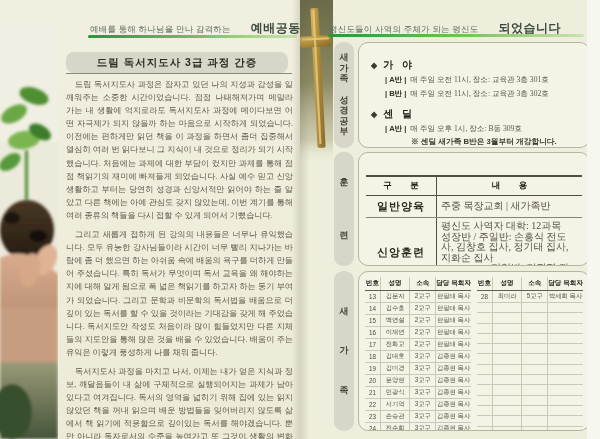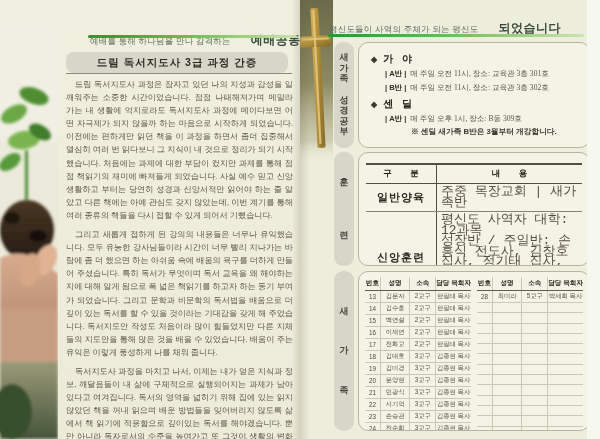--- a/index.html
+++ b/index.html
@@ -34,38 +34,38 @@
   .vtab{width:20px;background:#d7d6c9;border-radius:9px;display:flex;flex-direction:column;
     align-items:center;justify-content:center;gap:12px;padding:6px 0;
     color:#45453c;font-weight:bold;font-size:9px;line-height:9.5px;}
   .vgrp{display:flex;flex-direction:column;align-items:center;gap:1px;}
   .rcontent{flex:1;margin-left:4px;border:1px solid #b5b5a2;border-radius:10px;
     background:rgba(250,249,238,.55);overflow:hidden;}
   .bible .rcontent{padding:7px 8px 3px 12px;}
   .training .vtab{gap:44px;}
   .family .vtab{justify-content:space-evenly;gap:0;}
   .group{margin-bottom:4px;}
-  .group-title{font-size:10px;font-weight:bold;color:#23231c;margin:2px 0 3px 0;letter-spacing:3px;}
+  .group-title{font-size:10px;font-weight:bold;color:#23231c;margin:8px 0 3px 0;letter-spacing:3px;}
   .group-title .diamond{font-size:8px;color:#3a3a30;margin-right:6px;letter-spacing:0;}
   .sched-row{font-size:7.6px;color:#5a5344;margin:0 0 3.5px 14px;font-family:"Liberation Serif",serif;}
   .badge{font-weight:bold;color:#2e2e26;font-family:"Liberation Sans",sans-serif;}
   .badge::before{content:"|";margin-right:2px;color:#2e2e26;}
   .badge::after{content:"|";margin-left:2px;color:#2e2e26;}
   .sched-text{margin-left:4px;}
   .note{font-size:7.7px;font-weight:bold;color:#3a3a30;margin:2px 0 0 40px;}
-  .training .rcontent{padding:10px 7px;}
+  .training .rcontent{padding:22px 7px;}
   table.train{width:100%;border-collapse:collapse;}
   .train th{border-top:2px solid #50503f;border-bottom:1.5px solid #50503f;
     font-size:8.5px;letter-spacing:8px;padding:3px 0 3px 8px;color:#22221a;text-align:center;}
   .train th:first-child{border-right:1.5px solid #50503f;width:62px;}
   .train td{border-bottom:1px solid #858572;vertical-align:middle;padding:3px 4px;}
   .train tr:last-child td{border-bottom:2px solid #50503f;}
   .train td.lbl{width:62px;text-align:center;font-weight:bold;font-size:11px;
     color:#2a2a20;border-right:1.5px solid #50503f;letter-spacing:1px;}
-  .tline{font-size:13px;line-height:10.5px;color:#564f41;font-family:Liberation Mono, monospace;}
+  .tline{font-size:10px;line-height:10.5px;color:#564f41;font-family:Liberation Serif, serif;}
   .tline.indent{padding-left:50px;}
   .family .rcontent{padding:5px 6px;display:flex;gap:6px;}
   table.roster{border-collapse:collapse;flex:1;table-layout:fixed;}
   .roster th{font-size:6.6px;color:#22221c;border-bottom:1.2px solid #5f5f50;
     padding:2px 0;font-weight:bold;white-space:nowrap;}
   .roster td{font-size:6.3px;color:#4b4b40;text-align:center;border-bottom:1px solid #c9c9b6;
     padding:1px 0;height:7.3px;white-space:nowrap;overflow:hidden;}
   .roster th:nth-child(1){width:15px;}
   .roster th:nth-child(2){width:30px;}
   .roster th:nth-child(3){width:26px;}
@@ -110,21 +110,21 @@
         <ellipse cx="38" cy="214" rx="9" ry="6" fill="#160f08"></ellipse>
         <path d="M0 236 Q20 226 40 238 L58 252 L58 300 L0 300 Z" fill="url(#armg)"></path>
         <ellipse cx="46" cy="238" rx="10" ry="16" fill="#e0b394" transform="rotate(24 46 238)"></ellipse>
         <ellipse cx="30" cy="248" rx="10" ry="17" fill="#d6a887" transform="rotate(14 30 248)"></ellipse>
         <rect x="0" y="286" width="58" height="70" fill="#c79d82"></rect>
         <rect x="0" y="340" width="58" height="77" fill="url(#botg)"></rect>
         <ellipse cx="12" cy="390" rx="20" ry="28" fill="#39502e"></ellipse>
       </g>
     </svg>
 
-    <div class="hdr" style="left:90px;top:32px;">
+    <div class="hdr" style="left:90px;top:20px;">
       <span class="pre">예배를 통해 하나님을 만나 감격하는</span>
       <span class="ttl">예배공동체</span>
     </div>
     <div class="rule" style="left:88px;top:35px;width:209px;"></div>
 
     <div class="section-box">드림 독서지도사 3급 과정 간증</div>
     <div class="section-underline"></div>
 
     <div class="body-text">
         <p class="para">드림 독서지도사 과정은 잠자고 있던 나의 지성과 감성을 일깨워주는 소중한 시간이었습니다. 점점 나태해져가며 메말라 가는 내 생활에 억지로라도 독서지도사 과정에 메이다보면 어떤 자극제가 되지 않을까 하는 마음으로 시작하게 되었습니다. 이전에는 편하게만 읽던 책을 이 과정을 하면서 좀더 집중해서 열심히 여러 번 읽다보니 그 지식이 내 것으로 정리가 되기 시작했습니다. 처음에는 과제에 대한 부담이 컸지만 과제를 통해 점점 책읽기의 재미에 빠져들게 되었습니다. 사실 예수 믿고 신앙생활하고 부터는 당연히 성경과 신앙서적만 읽어야 하는 줄 알았고 다른 책에는 아예 관심도 갖지 않았는데, 이번 계기를 통해 여러 종류의 책들을 다시 접할 수 있게 되어서 기뻤습니다.</p>

